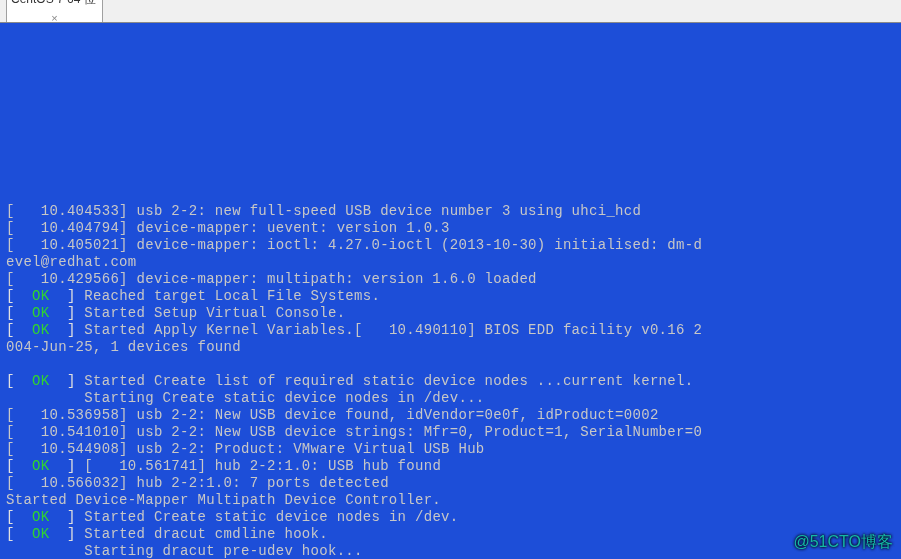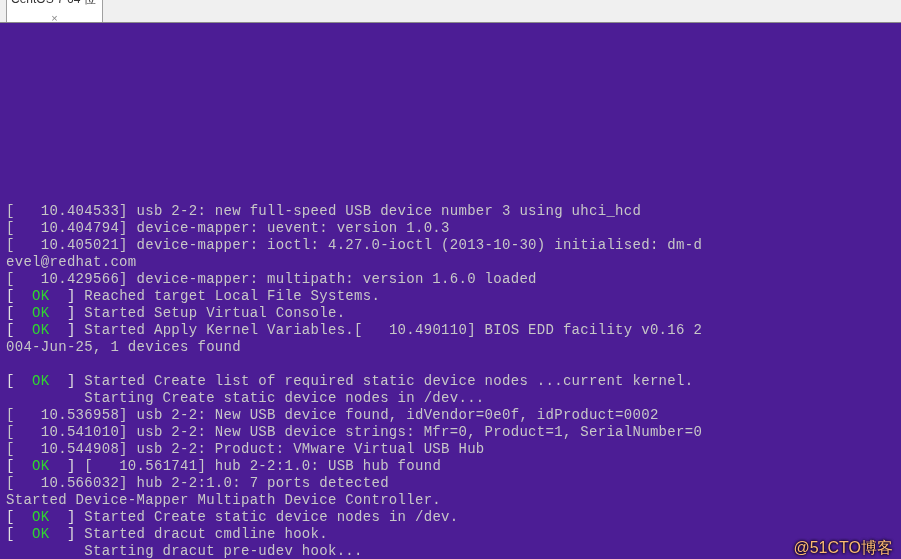--- a/index.html
+++ b/index.html
@@ -56,39 +56,39 @@
   }
   .tab-close {
     font-size: 11px;
     color:#888;
     margin-left:2px;
   }
 
   .console {
     width: 901px;
     height: 536px;
-    background: #4c1d95;
+    background: #1d4ed8;
     color: #c7c7c7;
     font-family: "Courier New", monospace;
     font-size: 14px;
     line-height: 17px;
     letter-spacing: 0.3px;
     padding-top: 180px;
     padding-left: 6px;
     white-space: pre;
     overflow: hidden;
   }
   .l { display:block; }
   .ok { color: #2fd52f; font-weight: normal; }
   .br { color: #e0e0e0; }
   .watermark {
     position: absolute;
     right: 8px;
-    bottom: 0;
-    color: #fdba74;
+    bottom: 6px;
+    color: #14b8a6;
     font-size: 16px;
     font-family: sans-serif;
     text-shadow: 0 0 3px #000, 0 0 3px #000;
     pointer-events: none;
   }
 </style>
 </head>
 <body>
 
 <div class="tabbar">

